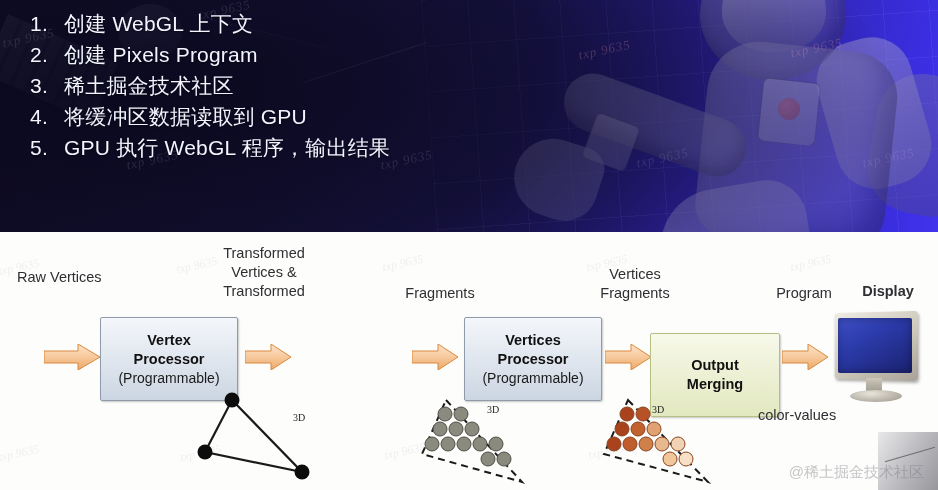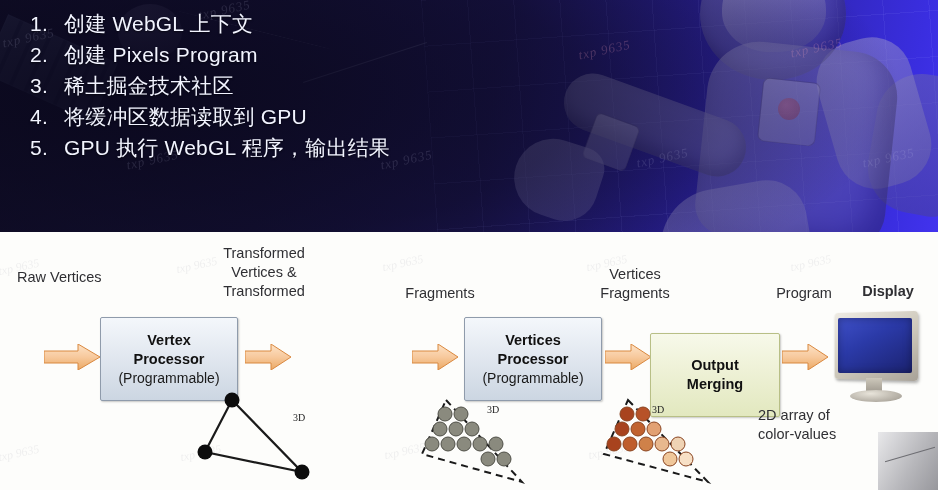--- a/index.html
+++ b/index.html
@@ -384,20 +384,20 @@
           <circle cx="48" cy="48" r="7" fill="#cf8149"></circle>
         <circle cx="64" cy="48" r="7" fill="#e8b88e"></circle>
           <circle cx="80" cy="48" r="7" fill="#efd3b4"></circle>
         <circle cx="72" cy="63" r="7" fill="#f0c79a"></circle>
           <circle cx="88" cy="63" r="7" fill="#f7e0c6"></circle>
       </g>
     </svg>
     <div class="tri-lbl" style="left:652px;top:172px;">3D</div>
 
     <div class="cap left" style="left:758px;top:174px;width:150px;">
-      <div>2D array of</div>
       <div>color-values</div>
     </div>
 
     <div id="corner-block"></div>
+    <div id="watermark-cn">@稀土掘金技术社区</div>
   </div>
 
 </div>
 
 </body></html>

